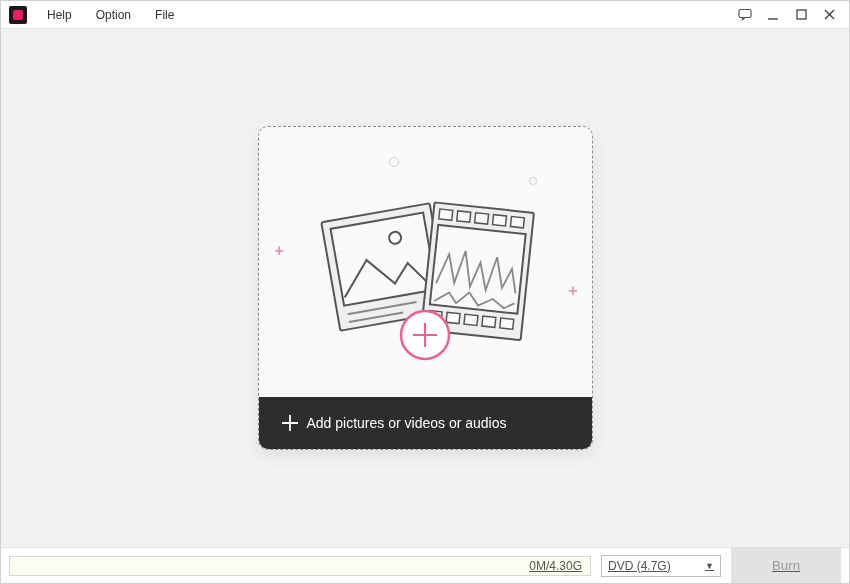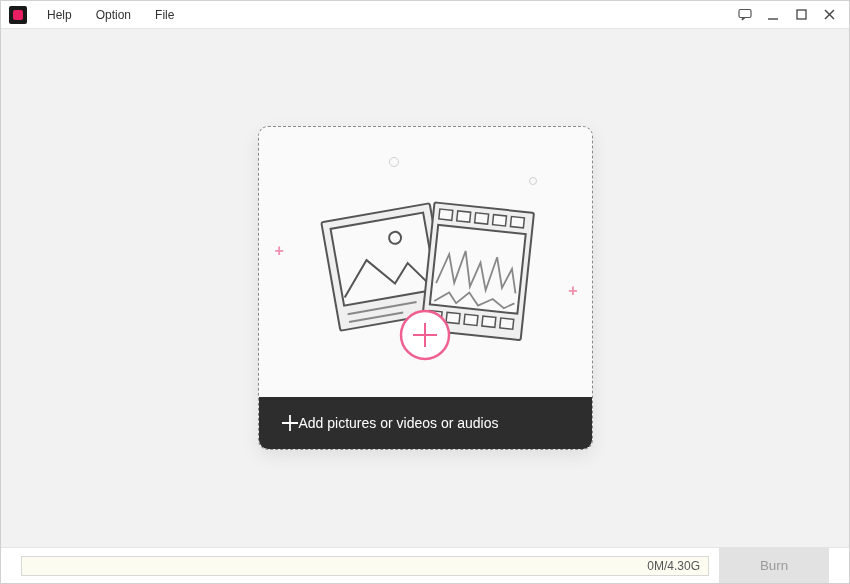--- a/index.html
+++ b/index.html
@@ -70,37 +70,38 @@
     .plus-decor.l { left: 16px; top: 115px; }
     .plus-decor.r { right: 14px; top: 155px; }
     .circle-decor { position: absolute; width: 10px; height: 10px; border: 1.5px solid #d0d0d0; border-radius: 50%; }
     .circle-decor.a { left: 130px; top: 30px; }
     .circle-decor.b { right: 55px; top: 50px; width: 8px; height: 8px; }
     .addbar {
       background: #2d2d2d;
       color: #fff;
       height: 52px;
       display: flex; align-items: center;
-      gap: 0;
+      gap: 8px;
       padding: 0 22px;
       font-size: 14px;
       cursor: pointer;
     }
     .plus-icon {
       width: 18px; height: 18px;
     }
     .footer {
       height: 35px;
       display: flex;
       align-items: center;
       gap: 10px;
-      padding: 0 20px;
+      padding: 0 8px;
       background: #fff;
       font-size: 12px;
       color: #555;
+      text-decoration: underline;
     }
     .progress-bar {
       flex: 1;
       height: 20px;
       border: 1px solid #d8d8d8;
       background: #fdfcf1;
       display: flex; align-items: center; justify-content: flex-end;
       padding: 0 8px;
     }
     .select {
@@ -204,16 +205,20 @@
       </svg>
       <span>Add pictures or videos or audios</span>
     </div>
   </div>
 </div>
 
 <div class="footer">
   <div class="progress-bar">
     <span>0M/4.30G</span>
   </div>
+  <div class="select">
+    <span>DVD (4.7G)</span>
+    <span class="caret">▼</span>
+  </div>
   <button class="burn-btn">
     <span>Burn</span>
   </button>
 </div>
 
 </body></html>

